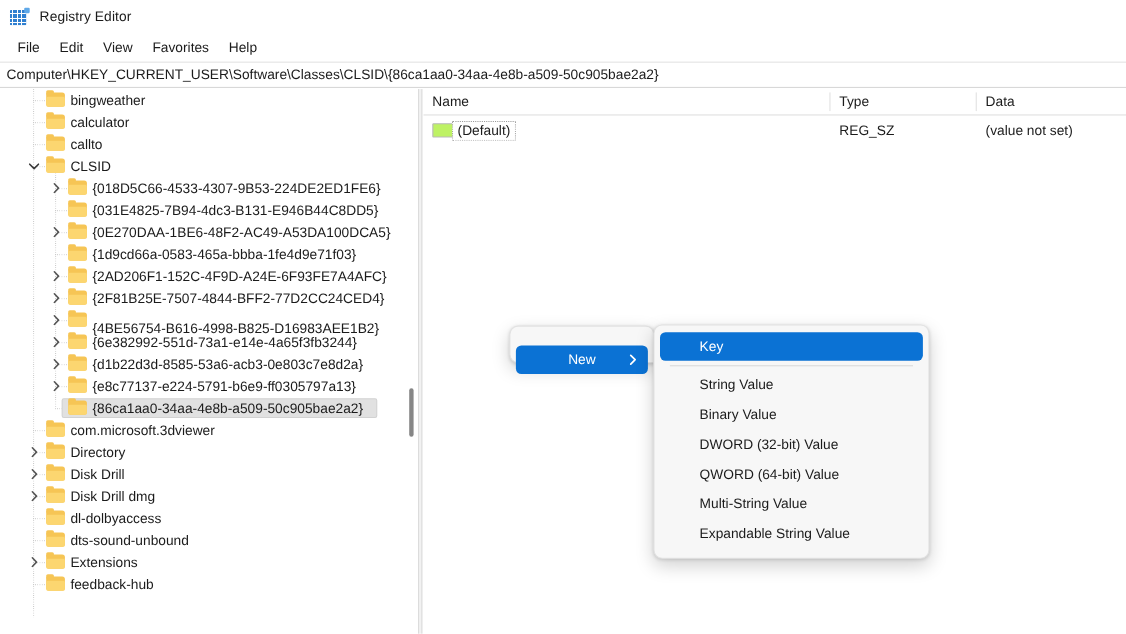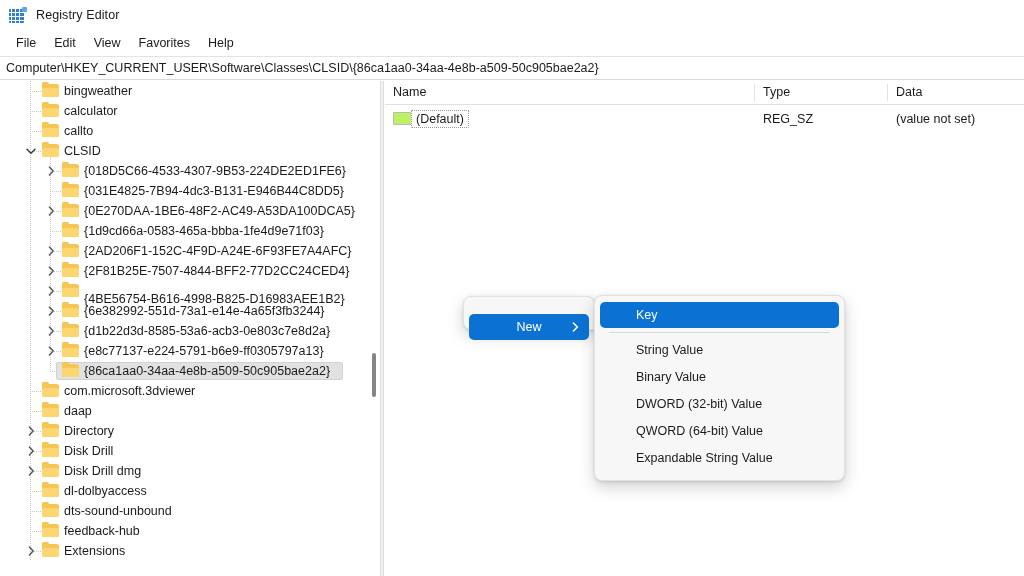--- a/index.html
+++ b/index.html
@@ -562,29 +562,20 @@
             <div class="connector-h" style="left: 30px; width: 12px; top: 10px;"></div>
             <div class="folder" style="left: 42px; top: 3px;">
               <div class="tab"></div>
               <div class="back"></div>
               <div class="front"></div>
             </div>
             <div class="tlabel" style="left: 64px;">com.microsoft.3dviewer</div>
           </div>
           <div class="trow" style="top: 0px;">
             <div class="connector-h" style="left: 30px; width: 12px; top: 10px;"></div>
-            <div class="folder" style="left: 42px; top: 3px;">
-              <div class="tab"></div>
-              <div class="back"></div>
-              <div class="front"></div>
-            </div>
-            <div class="tlabel" style="left: 64px;">daap</div>
-          </div>
-          <div class="trow" style="top: 0px;">
-            <div class="connector-h" style="left: 30px; width: 12px; top: 10px;"></div>
             <div class="arrow" style="left: 24px;">
               <svg width="7" height="10" viewBox="0 0 7 10">
                 <path d="M1.4 1 L5.2 5 L1.4 9" fill="none" stroke="#555" stroke-width="1.4" stroke-linecap="round" stroke-linejoin="round"></path>
               </svg>
             </div>
             <div class="folder" style="left: 42px; top: 3px;">
               <div class="tab"></div>
               <div class="back"></div>
               <div class="front"></div>
             </div>
@@ -631,40 +622,40 @@
             <div class="connector-h" style="left: 30px; width: 12px; top: 10px;"></div>
             <div class="folder" style="left: 42px; top: 3px;">
               <div class="tab"></div>
               <div class="back"></div>
               <div class="front"></div>
             </div>
             <div class="tlabel" style="left: 64px;">dts-sound-unbound</div>
           </div>
           <div class="trow" style="top: 0px;">
             <div class="connector-h" style="left: 30px; width: 12px; top: 10px;"></div>
+            <div class="arrow" style="left: 24px;">
+              <svg width="7" height="10" viewBox="0 0 7 10">
+                <path d="M1.4 1 L5.2 5 L1.4 9" fill="none" stroke="#555" stroke-width="1.4" stroke-linecap="round" stroke-linejoin="round"></path>
+              </svg>
+            </div>
+            <div class="folder" style="left: 42px; top: 3px;">
+              <div class="tab"></div>
+              <div class="back"></div>
+              <div class="front"></div>
+            </div>
+            <div class="tlabel" style="left: 64px;">Extensions</div>
+          </div>
+          <div class="trow" style="top: 0px;">
+            <div class="connector-h" style="left: 30px; width: 12px; top: 10px;"></div>
             <div class="folder" style="left: 42px; top: 3px;">
               <div class="tab"></div>
               <div class="back"></div>
               <div class="front"></div>
             </div>
             <div class="tlabel" style="left: 64px;">feedback-hub</div>
-          </div>
-          <div class="trow" style="top: 0px;">
-            <div class="connector-h" style="left: 30px; width: 12px; top: 10px;"></div>
-            <div class="arrow" style="left: 24px;">
-              <svg width="7" height="10" viewBox="0 0 7 10">
-                <path d="M1.4 1 L5.2 5 L1.4 9" fill="none" stroke="#555" stroke-width="1.4" stroke-linecap="round" stroke-linejoin="round"></path>
-              </svg>
-            </div>
-            <div class="folder" style="left: 42px; top: 3px;">
-              <div class="tab"></div>
-              <div class="back"></div>
-              <div class="front"></div>
-            </div>
-            <div class="tlabel" style="left: 64px;">Extensions</div>
           </div>
         </div>
       <div class="tree-scroll-track">
         <div class="tree-scroll-thumb"></div>
       </div>
     </div>
 
     <div class="splitter"></div>
 
     <div class="list-pane">
@@ -708,17 +699,20 @@
       <div class="menu-item">
         <span>Binary Value</span>
       </div>
       <div class="menu-item">
         <span>DWORD (32-bit) Value</span>
       </div>
       <div class="menu-item">
         <span>QWORD (64-bit) Value</span>
       </div>
       <div class="menu-item">
+        <span>Multi-String Value</span>
+      </div>
+      <div class="menu-item">
         <span>Expandable String Value</span>
       </div>
     </div>
 
 </div>
 
 </body></html>

